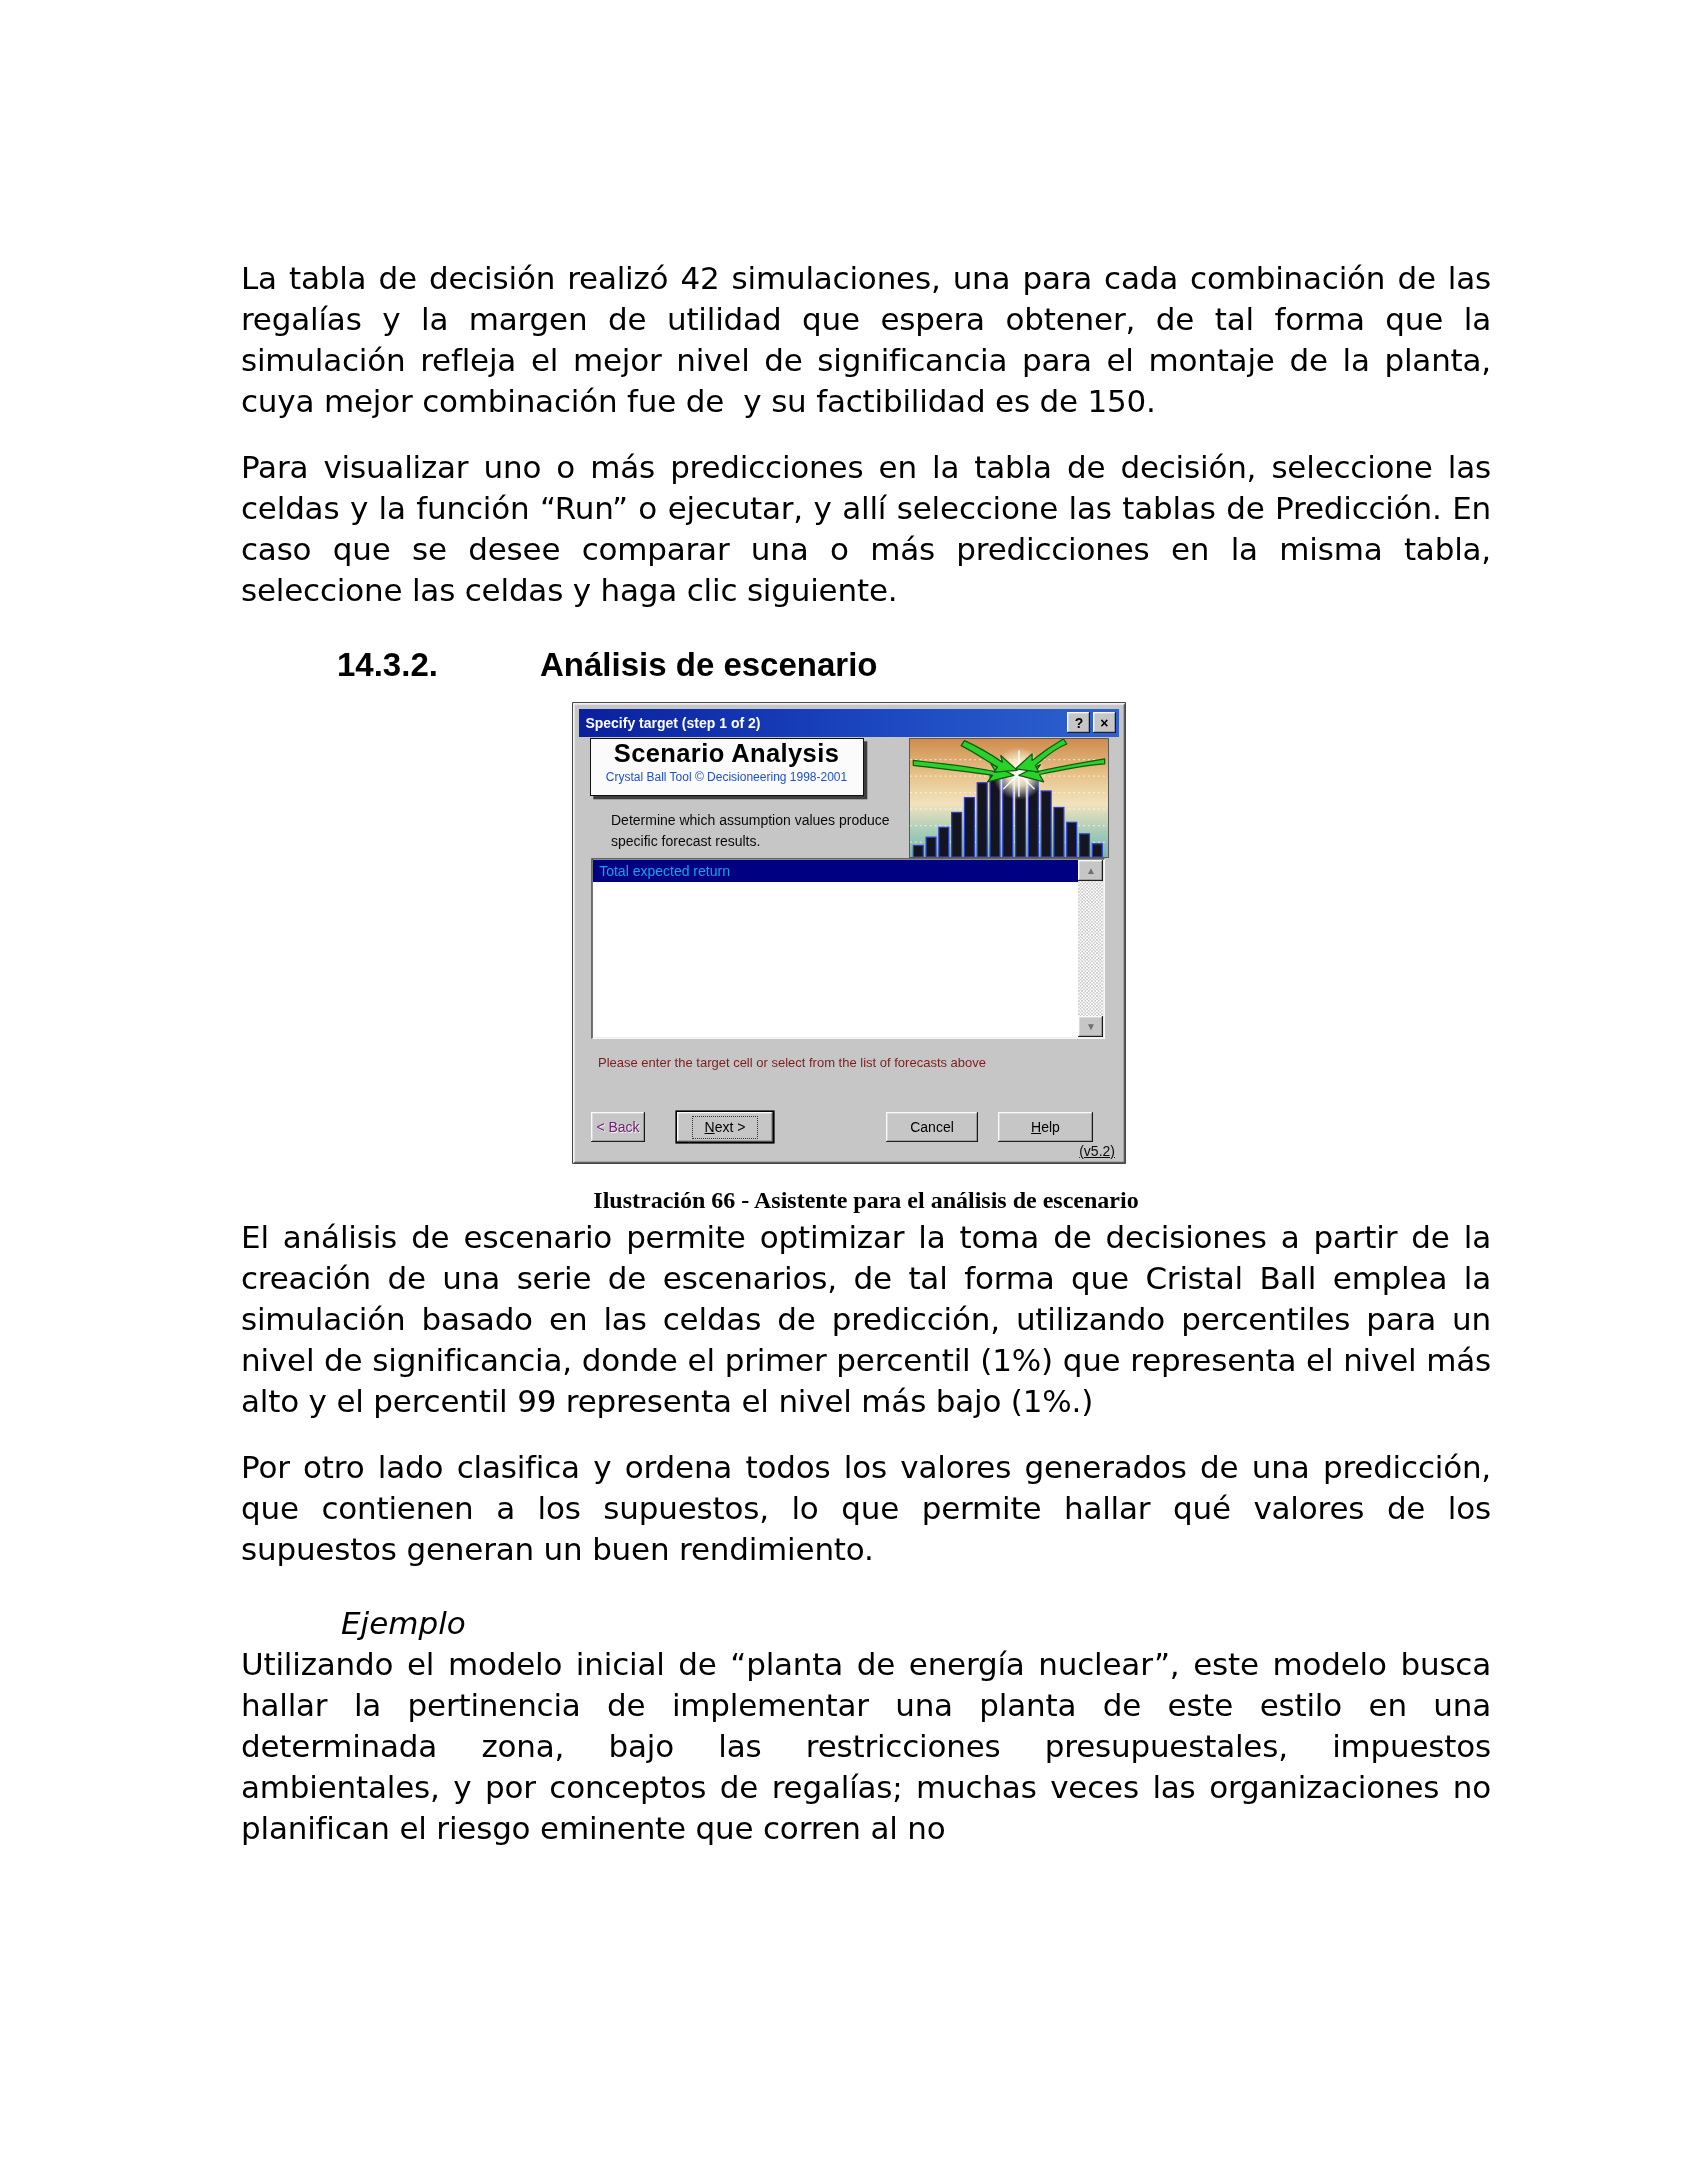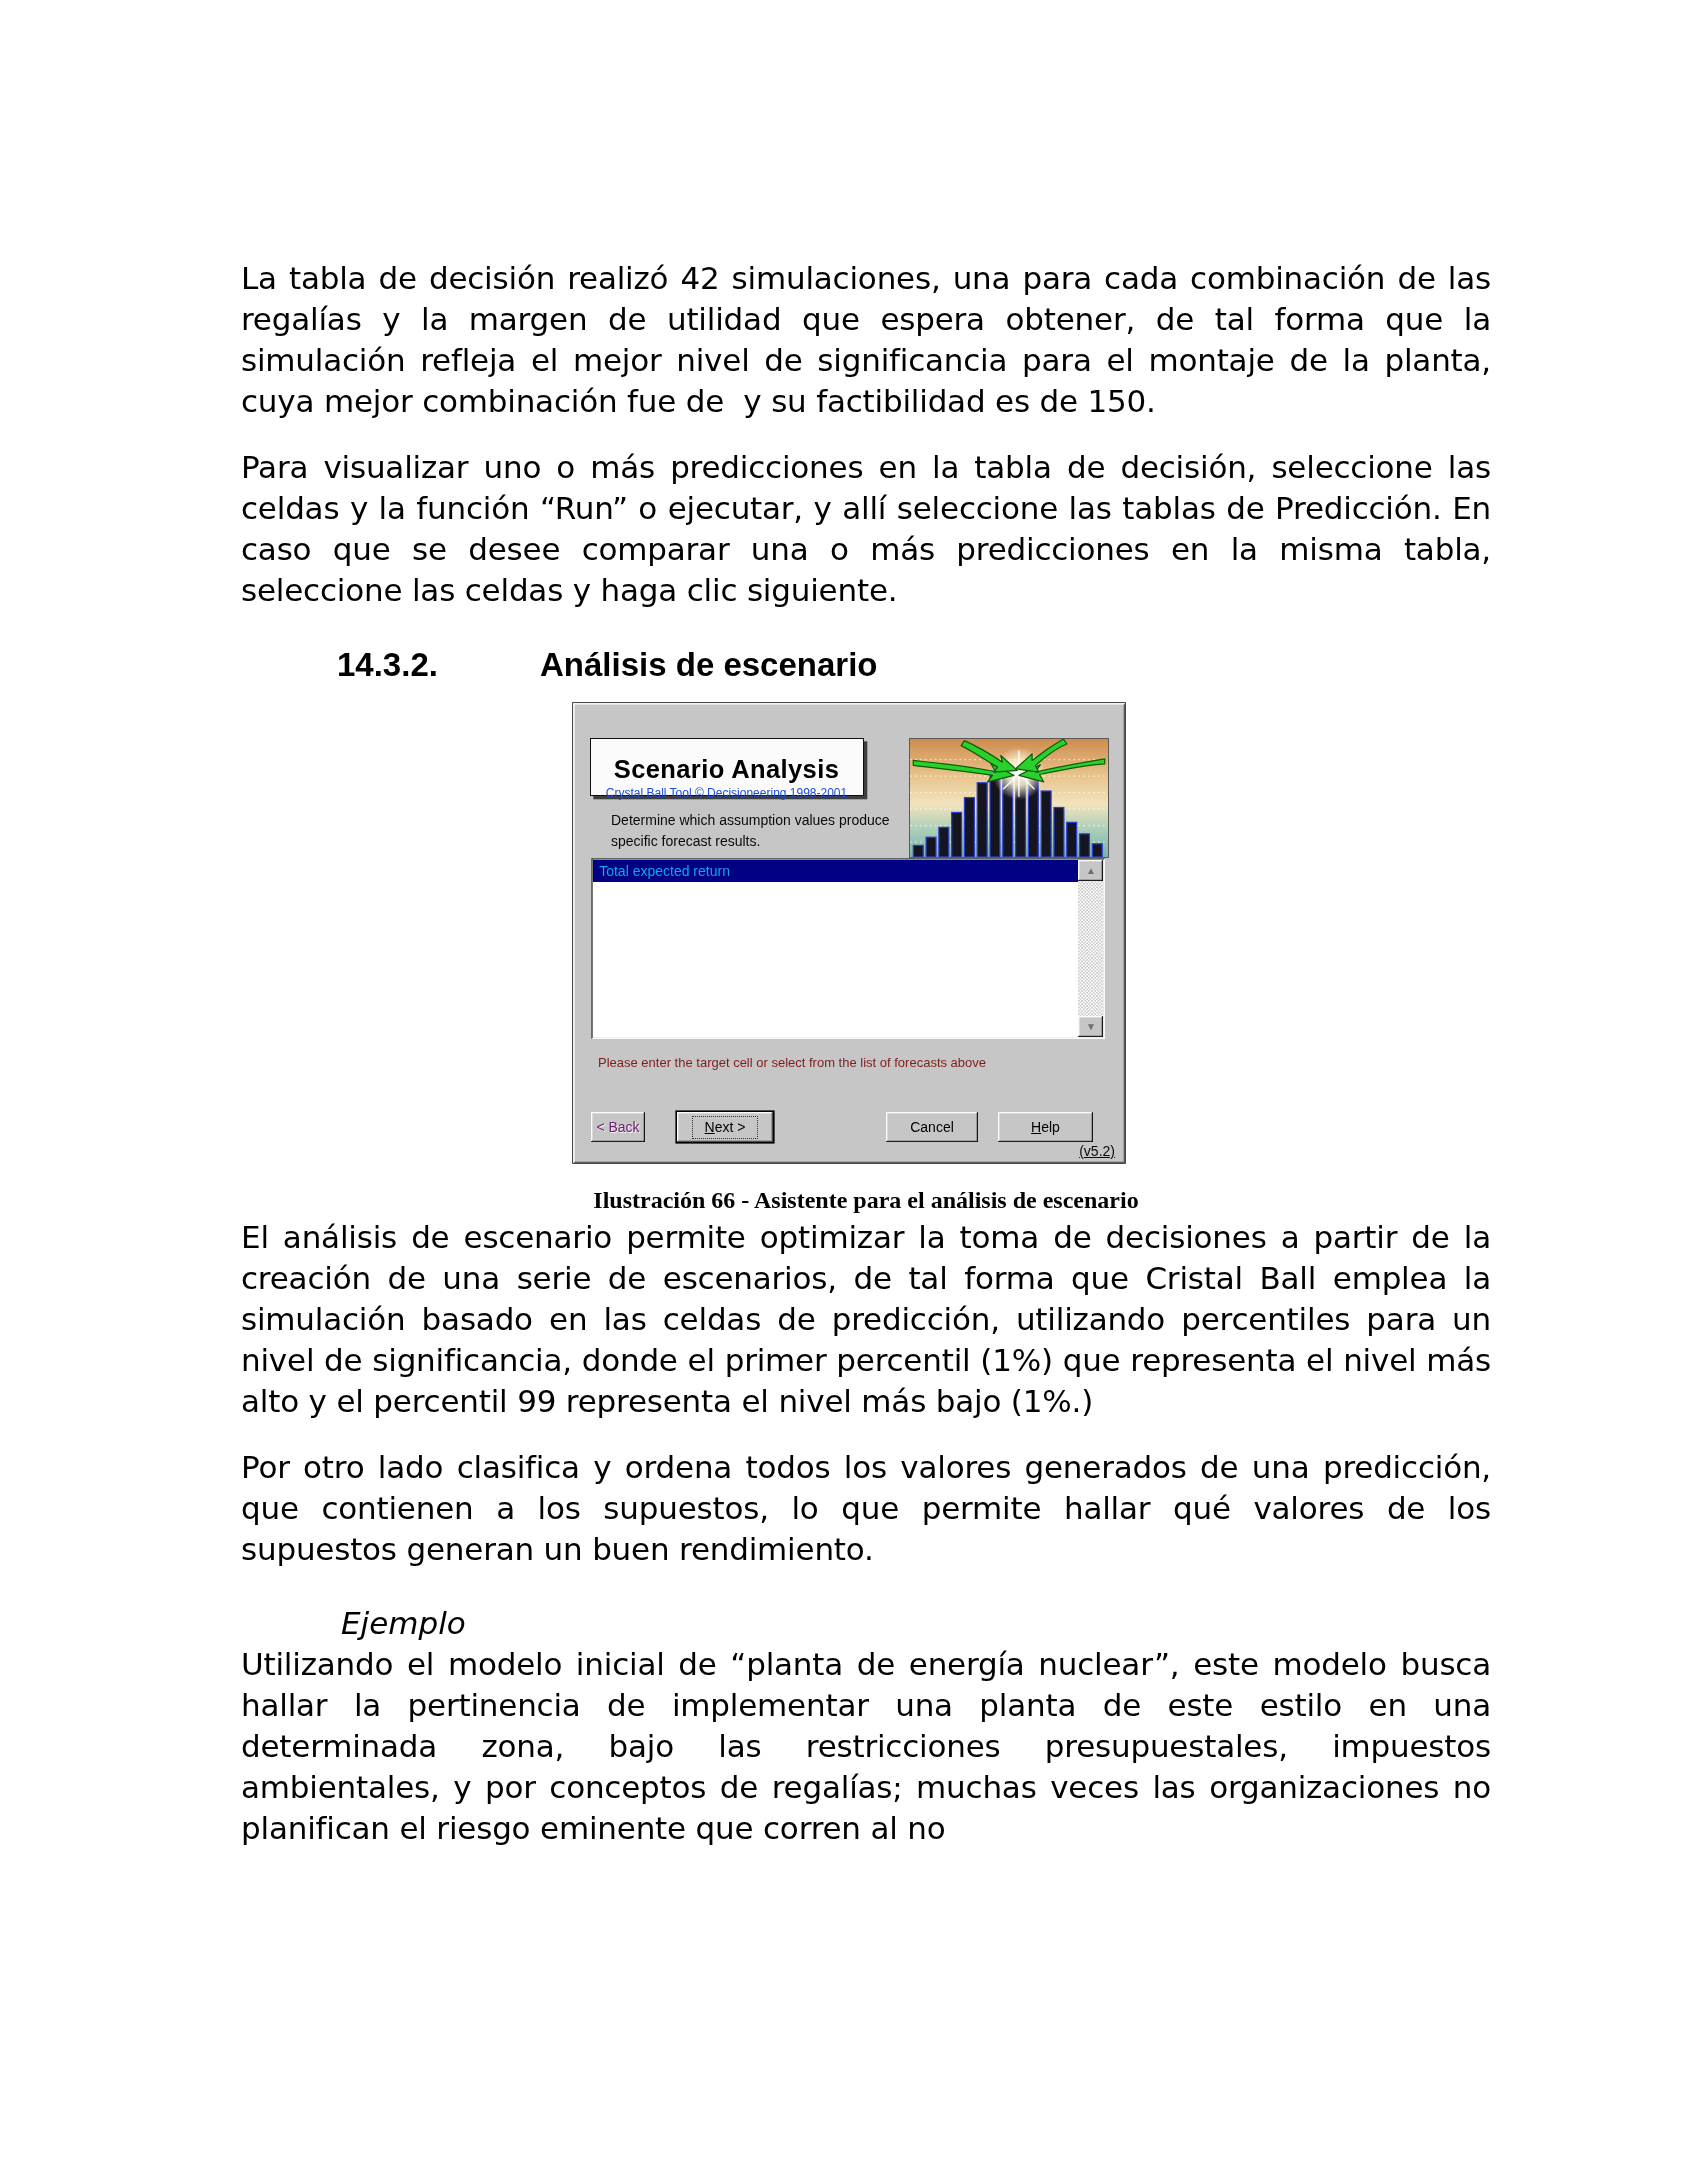--- a/index.html
+++ b/index.html
@@ -48,21 +48,21 @@
     box-shadow:inset -0.8px -0.8px 0 #000, inset 0.8px 0.8px 0 #fff,
                inset -1.6px -1.6px 0 #7d7d7d, inset 1.6px 1.6px 0 #e8e8e8;
     display:flex;align-items:center;justify-content:center;
     font-weight:bold;font-size:14px;cursor:default;
   }
   .brand-box{
     position:absolute;left:16.5px;top:35px;width:274px;height:58px;
     background:#fbfbfb;border:1.6px solid #101010;box-shadow:3.3px 3.3px 0 0 #3f3f3f;
     text-align:center;box-sizing:border-box;
   }
-  .brand-title{font-weight:bold;font-size:25.5px;margin-top:16px;letter-spacing:0.4px;}
+  .brand-title{font-weight:bold;font-size:25.5px;margin-top:0;letter-spacing:0.4px;}
   .brand-sub{font-size:12px;margin-top:1.6px;color:#1d4ed8;}
   .hist{
     position:absolute;left:336px;top:35px;width:198px;height:118px;
     border:0.8px solid #5a5a5a;background:#888;
   }
   .hist svg{display:block;width:198px;height:118px;}
   .desc{position:absolute;left:38px;top:107px;width:305px;font-size:14px;line-height:21.4px;color:#0a0a0a;}
   .listbox{
     position:absolute;left:18px;top:155px;width:514px;height:181px;background:#fff;
     box-shadow:inset 0.8px 0.8px 0 #7e7e7e, inset -0.8px -0.8px 0 #fff,
@@ -131,20 +131,27 @@
   <p class="body-par">La tabla de decisión realizó 42 simulaciones, una para cada combinación de las regalías y la margen de utilidad que espera obtener, de tal forma que la simulación refleja el mejor nivel de significancia para el montaje de la planta, cuya mejor combinación fue de&nbsp; y su factibilidad es de 150.</p>
 
   <p class="body-par">Para visualizar uno o más predicciones en la tabla de decisión, seleccione las celdas y la función “Run” o ejecutar, y allí seleccione las tablas de Predicción. En caso que se desee comparar una o más predicciones en la misma tabla, seleccione las celdas y haga clic siguiente.</p>
 
   <div class="section-heading">
     <span class="h-num">14.3.2.</span><span>Análisis de escenario</span>
   </div>
 
   <div class="dialog">
 
+    <div class="titlebar">
+      <span>Specify target (step 1 of 2)</span>
+      <span class="tb-buttons">
+        <span class="tb-btn">?</span>
+        <span class="tb-btn">×</span>
+      </span>
+    </div>
 
     <div class="brand-box">
       <div class="brand-title">Scenario Analysis</div>
       <div class="brand-sub">Crystal Ball Tool © Decisioneering 1998-2001</div>
     </div>
 
     <div class="hist">
       <svg viewBox="0 0 240 143">
         <defs>
           <linearGradient id="sky" x1="0" y1="0" x2="0" y2="1">

